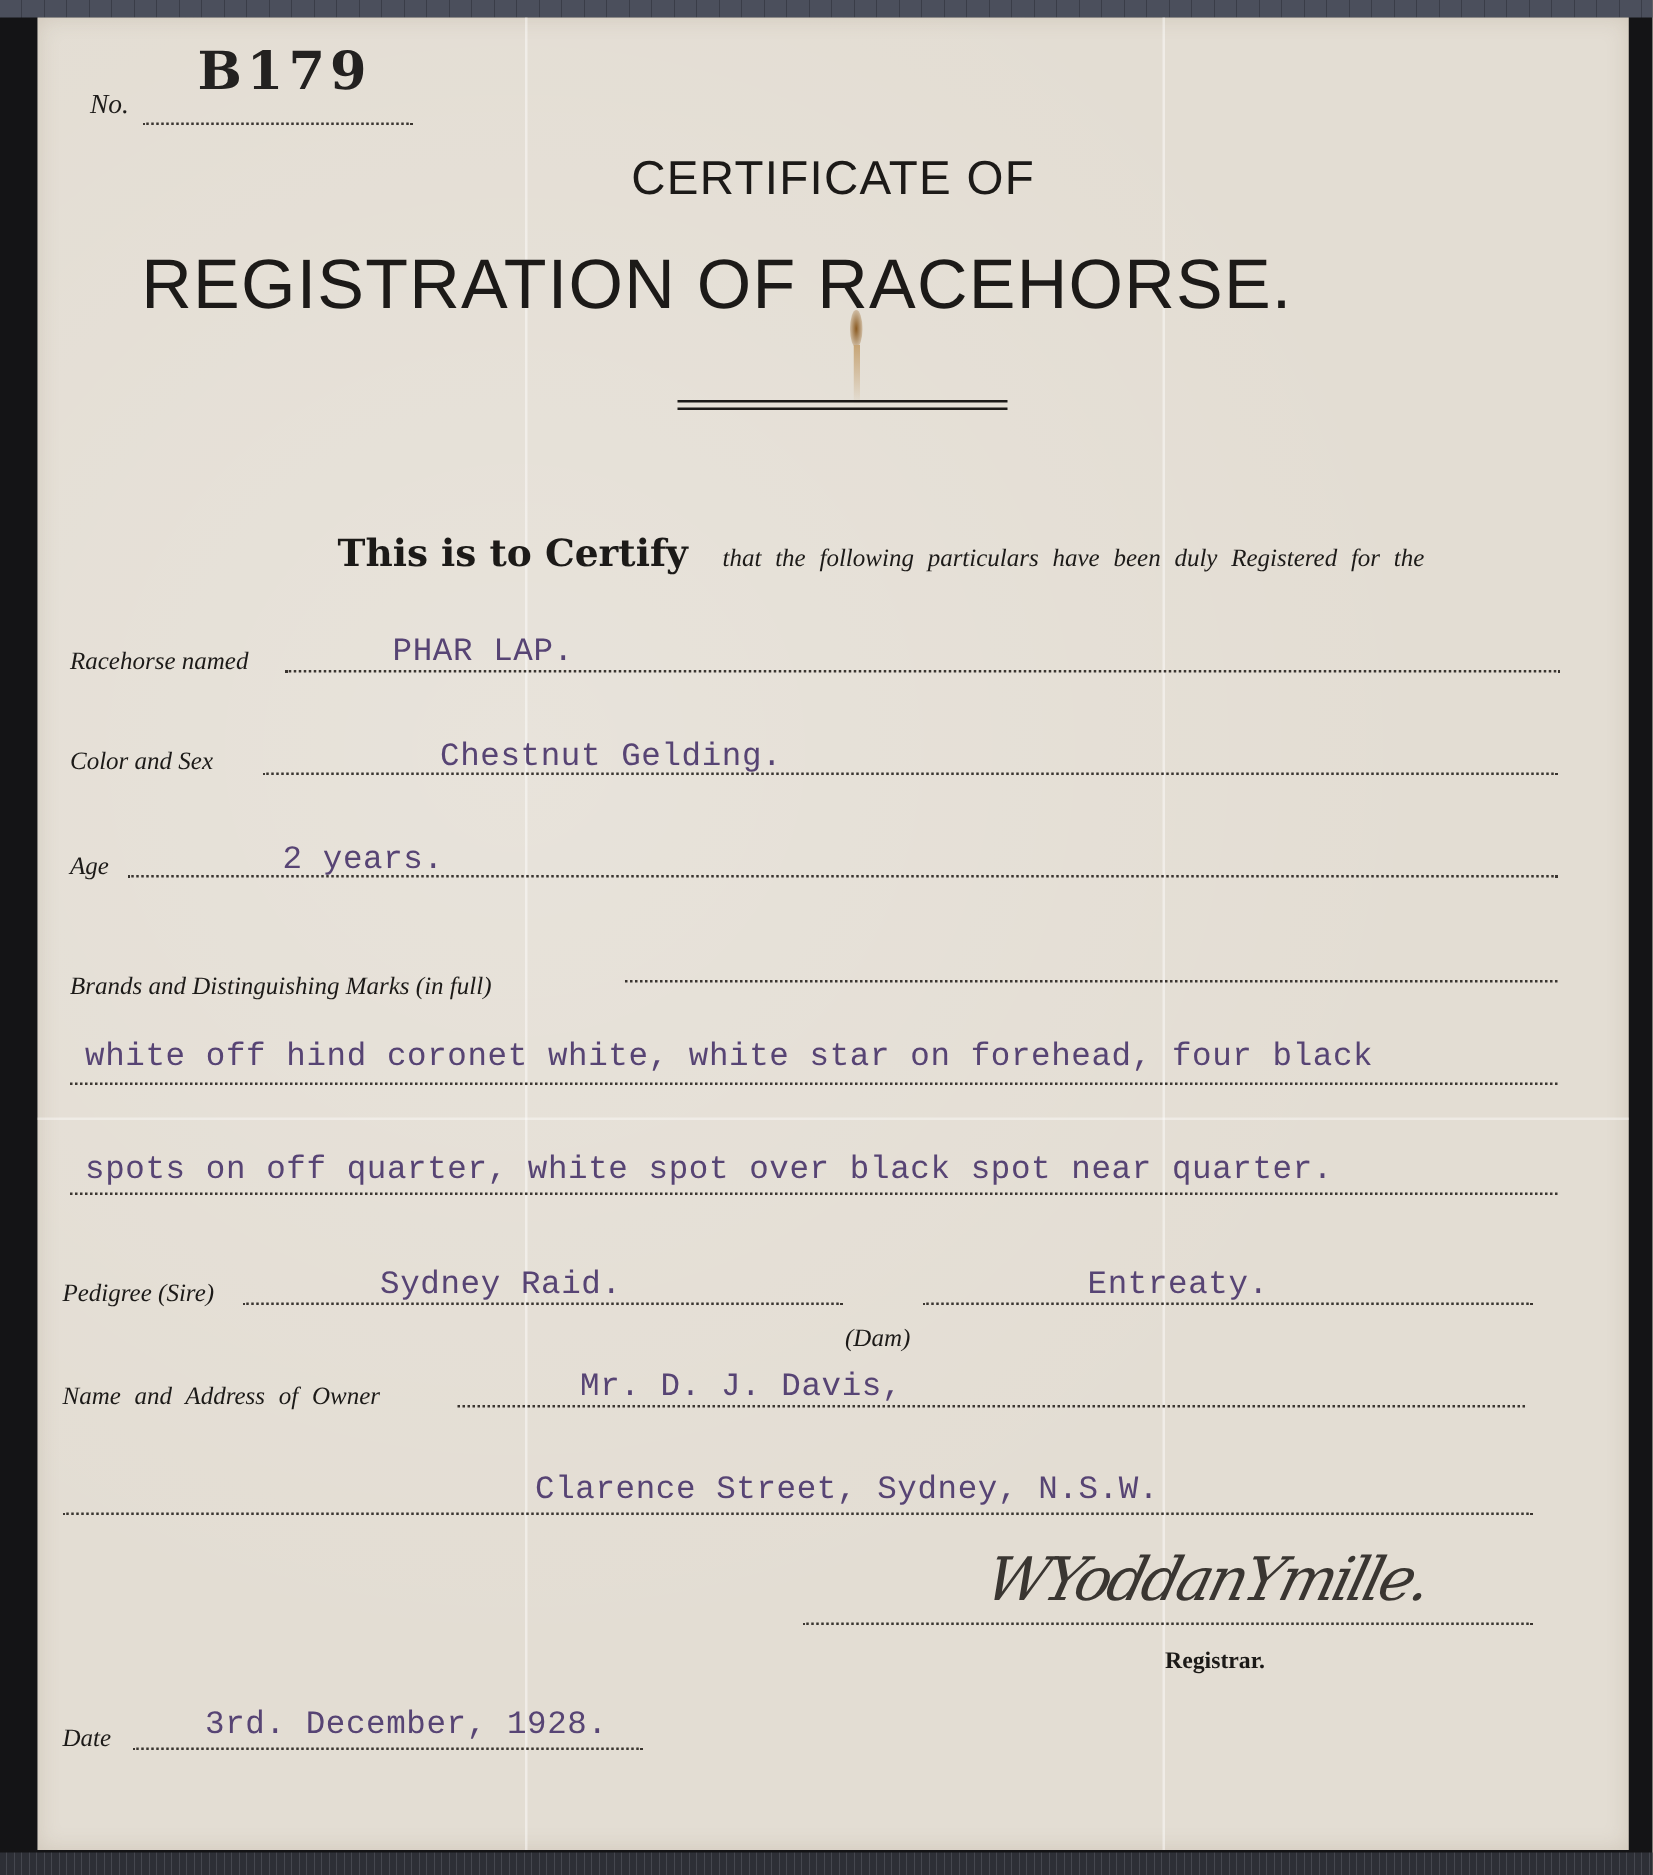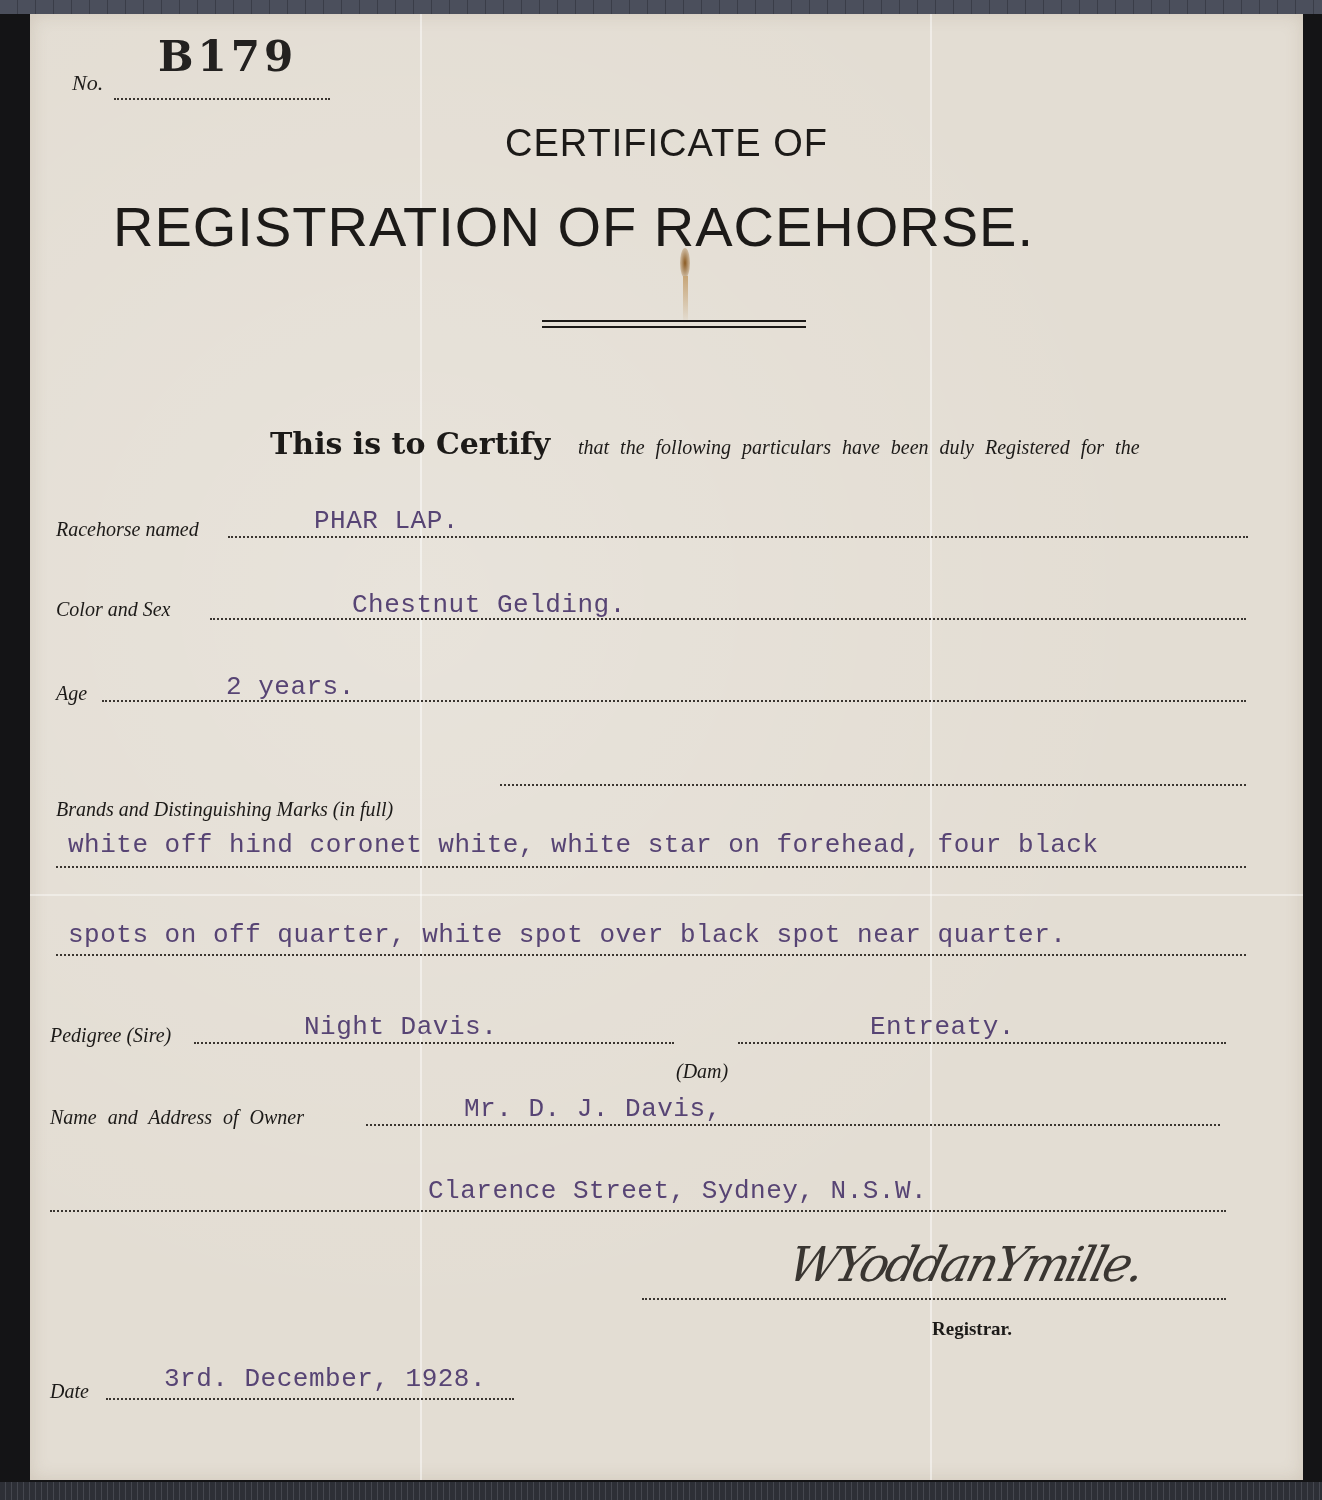--- a/index.html
+++ b/index.html
@@ -78,32 +78,32 @@
   <div class="abs typed" style="left:284px;top:492px;">PHAR LAP.</div>
 
   <div class="abs italic" style="left:26px;top:584px;">Color and Sex</div>
   <div class="abs dots" style="left:180px;top:604px;width:1036px;"></div>
   <div class="abs typed" style="left:322px;top:576px;">Chestnut Gelding.</div>
 
   <div class="abs italic" style="left:26px;top:668px;">Age</div>
   <div class="abs dots" style="left:72px;top:686px;width:1144px;"></div>
   <div class="abs typed" style="left:196px;top:658px;">2 years.</div>
 
-  <div class="abs italic" style="left:26px;top:784px;">Brands and Distinguishing Marks (in full)</div>
+  <div class="abs italic" style="left:26px;top:764px;">Brands and Distinguishing Marks (in full)</div>
   <div class="abs dots" style="left:470px;top:770px;width:746px;"></div>
 
   <div class="abs dots" style="left:26px;top:852px;width:1190px;"></div>
   <div class="abs typed" style="left:38px;top:816px;">white off hind coronet white, white star on forehead, four black</div>
 
   <div class="abs dots" style="left:26px;top:940px;width:1190px;"></div>
   <div class="abs typed" style="left:38px;top:906px;">spots on off quarter, white spot over black spot near quarter.</div>
 
   <div class="abs italic" style="left:20px;top:1010px;">Pedigree (Sire)</div>
   <div class="abs dots" style="left:164px;top:1028px;width:480px;"></div>
-  <div class="abs typed" style="left:274px;top:998px;">Night Davis.</div>
+  <div class="abs typed" style="left:274px;top:998px;">Sydney Raid.</div>
   <div class="abs italic" style="left:646px;top:1010px;margin-top:36px;">(Dam)</div>
   <div class="abs dots" style="left:708px;top:1028px;width:488px;"></div>
   <div class="abs typed" style="left:840px;top:998px;">Entreaty.</div>
 
   <div class="abs italic" style="left:20px;top:1092px;word-spacing:6px;">Name and Address of Owner</div>
   <div class="abs dots" style="left:336px;top:1110px;width:854px;"></div>
   <div class="abs typed" style="left:434px;top:1080px;">Mr. D. J. Davis,</div>
 
   <div class="abs dots" style="left:20px;top:1196px;width:1176px;"></div>
   <div class="abs typed" style="left:398px;top:1162px;">Clarence Street, Sydney, N.S.W.</div>

